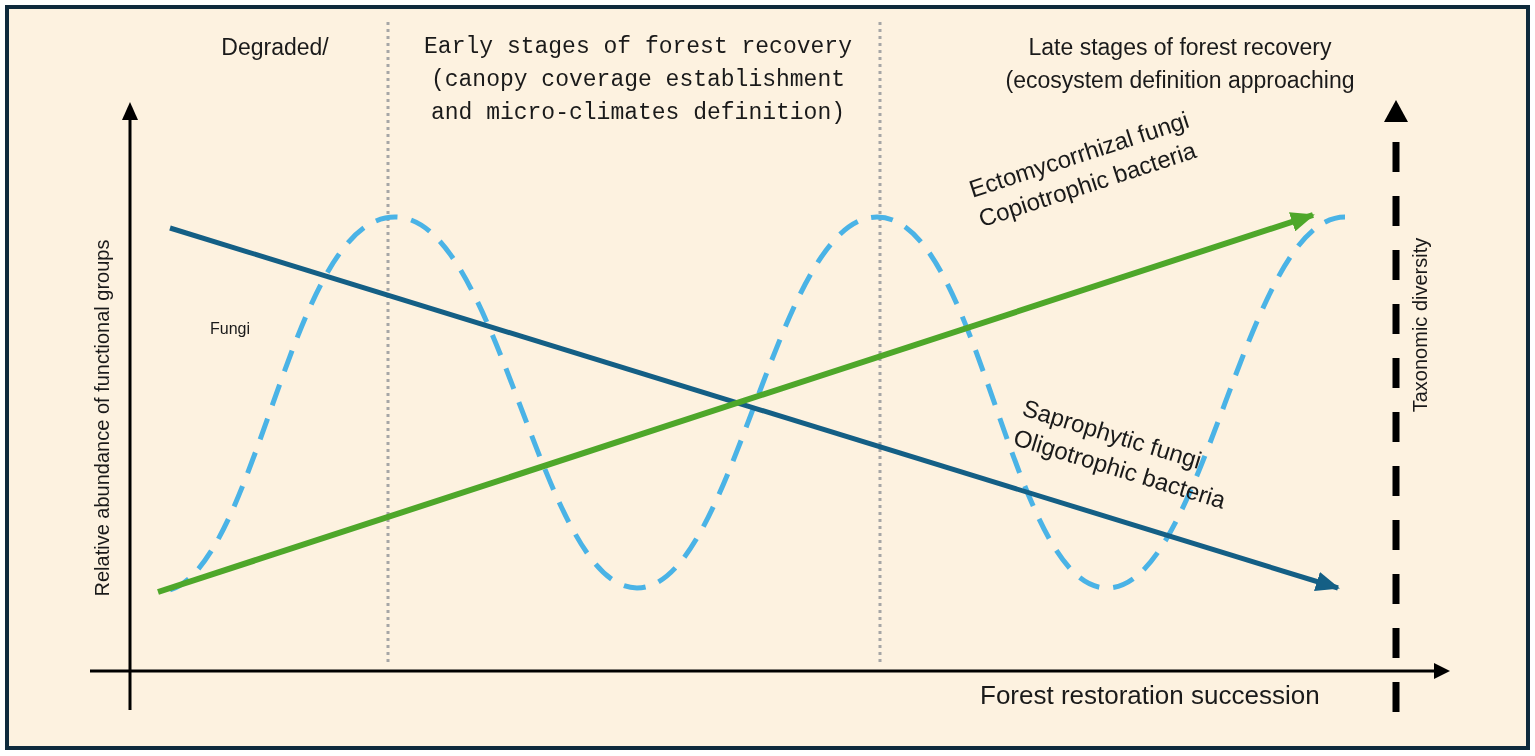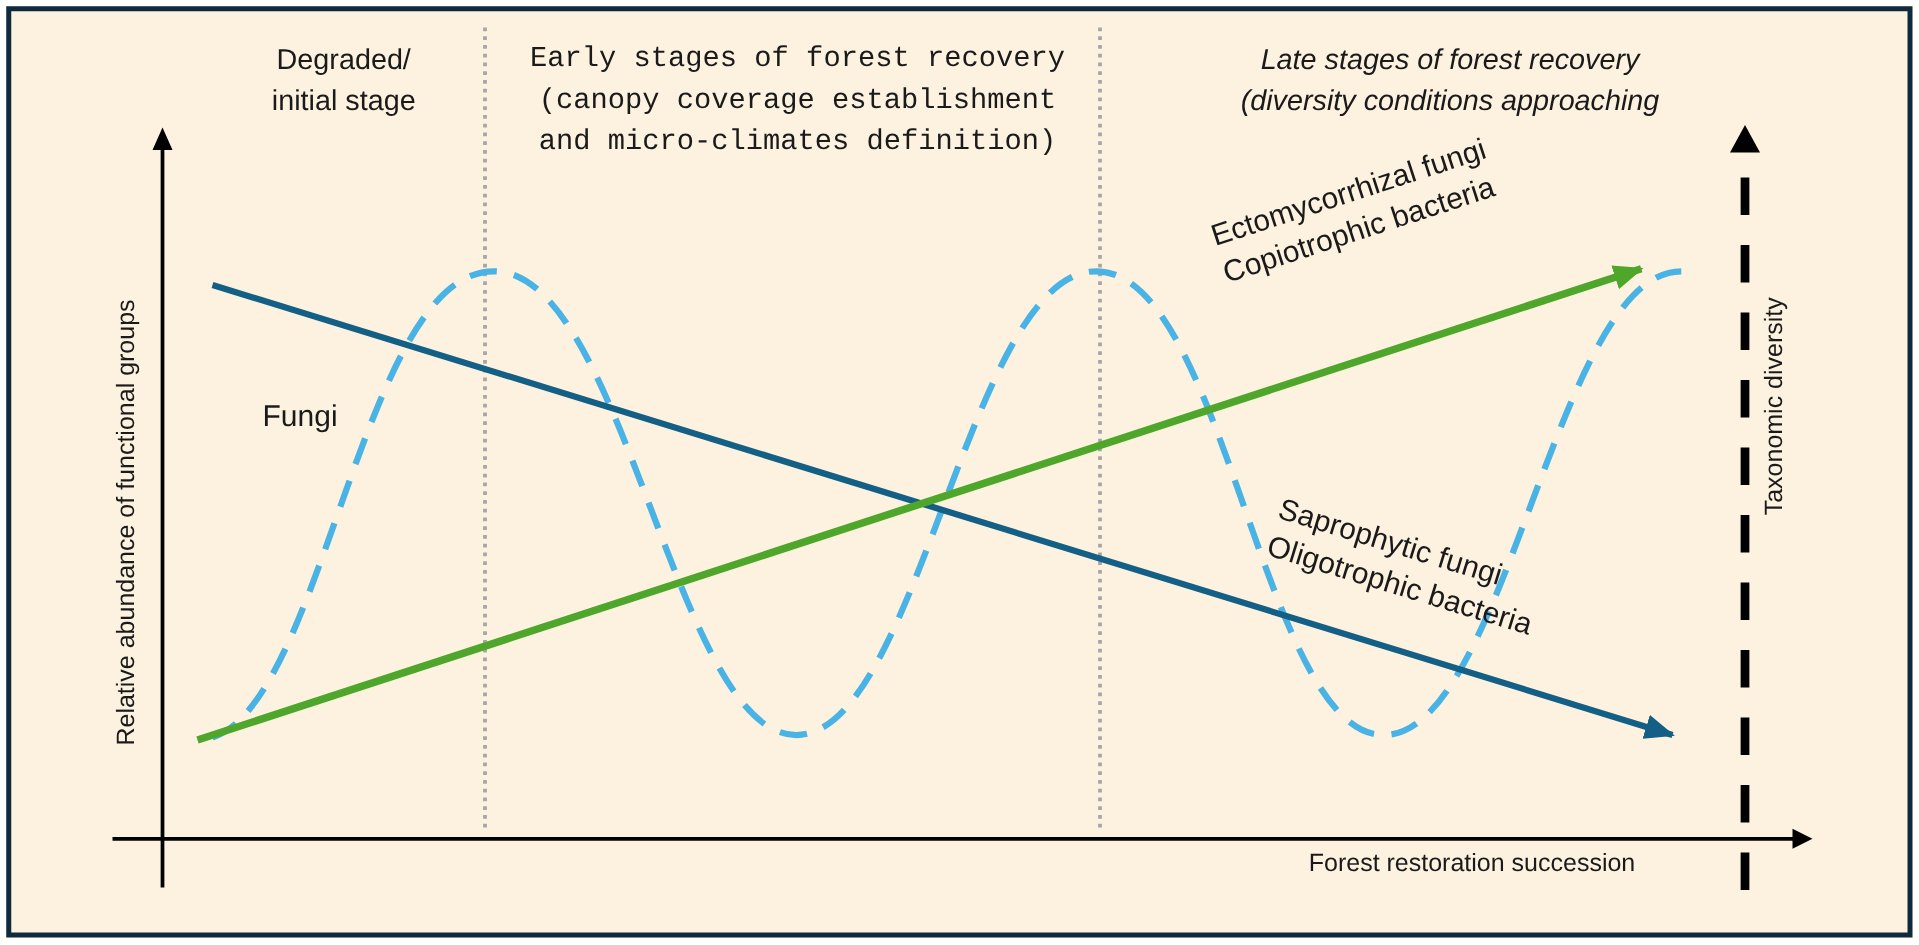--- a/index.html
+++ b/index.html
@@ -46,37 +46,36 @@
 
   <path d="M170,590 C260,560 290,217 395,217 C500,217 540,588 637,588 C735,588 775,217 877,217 C980,217 1010,588 1107,588 C1205,588 1245,217 1345,217" fill="none" stroke="#4ab3e6" stroke-width="5" stroke-dasharray="22,14"></path>
 
   <line x1="170" y1="228" x2="1338" y2="588" stroke="#145f85" stroke-width="5" marker-end="url(#arrBlue)"></line>
 
   <line x1="158" y1="592" x2="1313" y2="215" stroke="#4ea72a" stroke-width="6" marker-end="url(#arrGreen)"></line>
 </svg>
 
 <div class="stage-label" style="left:190px; top:31px; width:170px;">
   <div>Degraded/</div>
-  <div>initial stage</div>
 </div>
 <div class="stage-label" style="left:408px; top:31px; width:460px;font-family:Liberation Mono, monospace;">
   <div>Early stages of forest recovery</div>
   <div>(canopy coverage establishment</div>
   <div>and micro-climates definition)</div>
 </div>
-<div class="stage-label" style="left:900px; top:31px; width:520px;font-style:italic;">
+<div class="stage-label" style="left:920px; top:31px; width:520px;">
   <div>Late stages of forest recovery</div>
-  <div>(diversity conditions approaching</div>
+  <div>(ecosystem definition approaching</div>
 </div>
 
-<div class="lbl" style="left:210px; top:320px; font-size:24px;">Fungi</div>
+<div class="lbl" style="left:210px; top:320px; font-size:16px;">Fungi</div>
 
 <div class="lbl" style="left:102px; top:418px; font-size:20px; transform: translate(-50%,-50%) rotate(-90deg); transform-origin:center;">Relative abundance of functional groups</div>
 
-<div class="lbl" style="left:1047px; top:680px; font-size:20px;">Forest restoration succession</div>
+<div class="lbl" style="left:980px; top:680px; font-size:26px;">Forest restoration succession</div>
 
 <div class="lbl" style="left:1420px; top:325px; font-size:20px; transform: translate(-50%,-50%) rotate(-90deg); transform-origin:center;">Taxonomic diversity</div>
 
 <div class="lbl" style="left:965px; top:175px; font-size:24px; line-height:31px; transform: rotate(-18deg); transform-origin:left top;">
   <div>Ectomycorrhizal fungi</div>
   <div>Copiotrophic bacteria</div>
 </div>
 
 <div class="lbl" style="left:1028px; top:392px; font-size:24px; line-height:31px; transform: rotate(17deg); transform-origin:left top;">
   <div>Saprophytic fungi</div>

